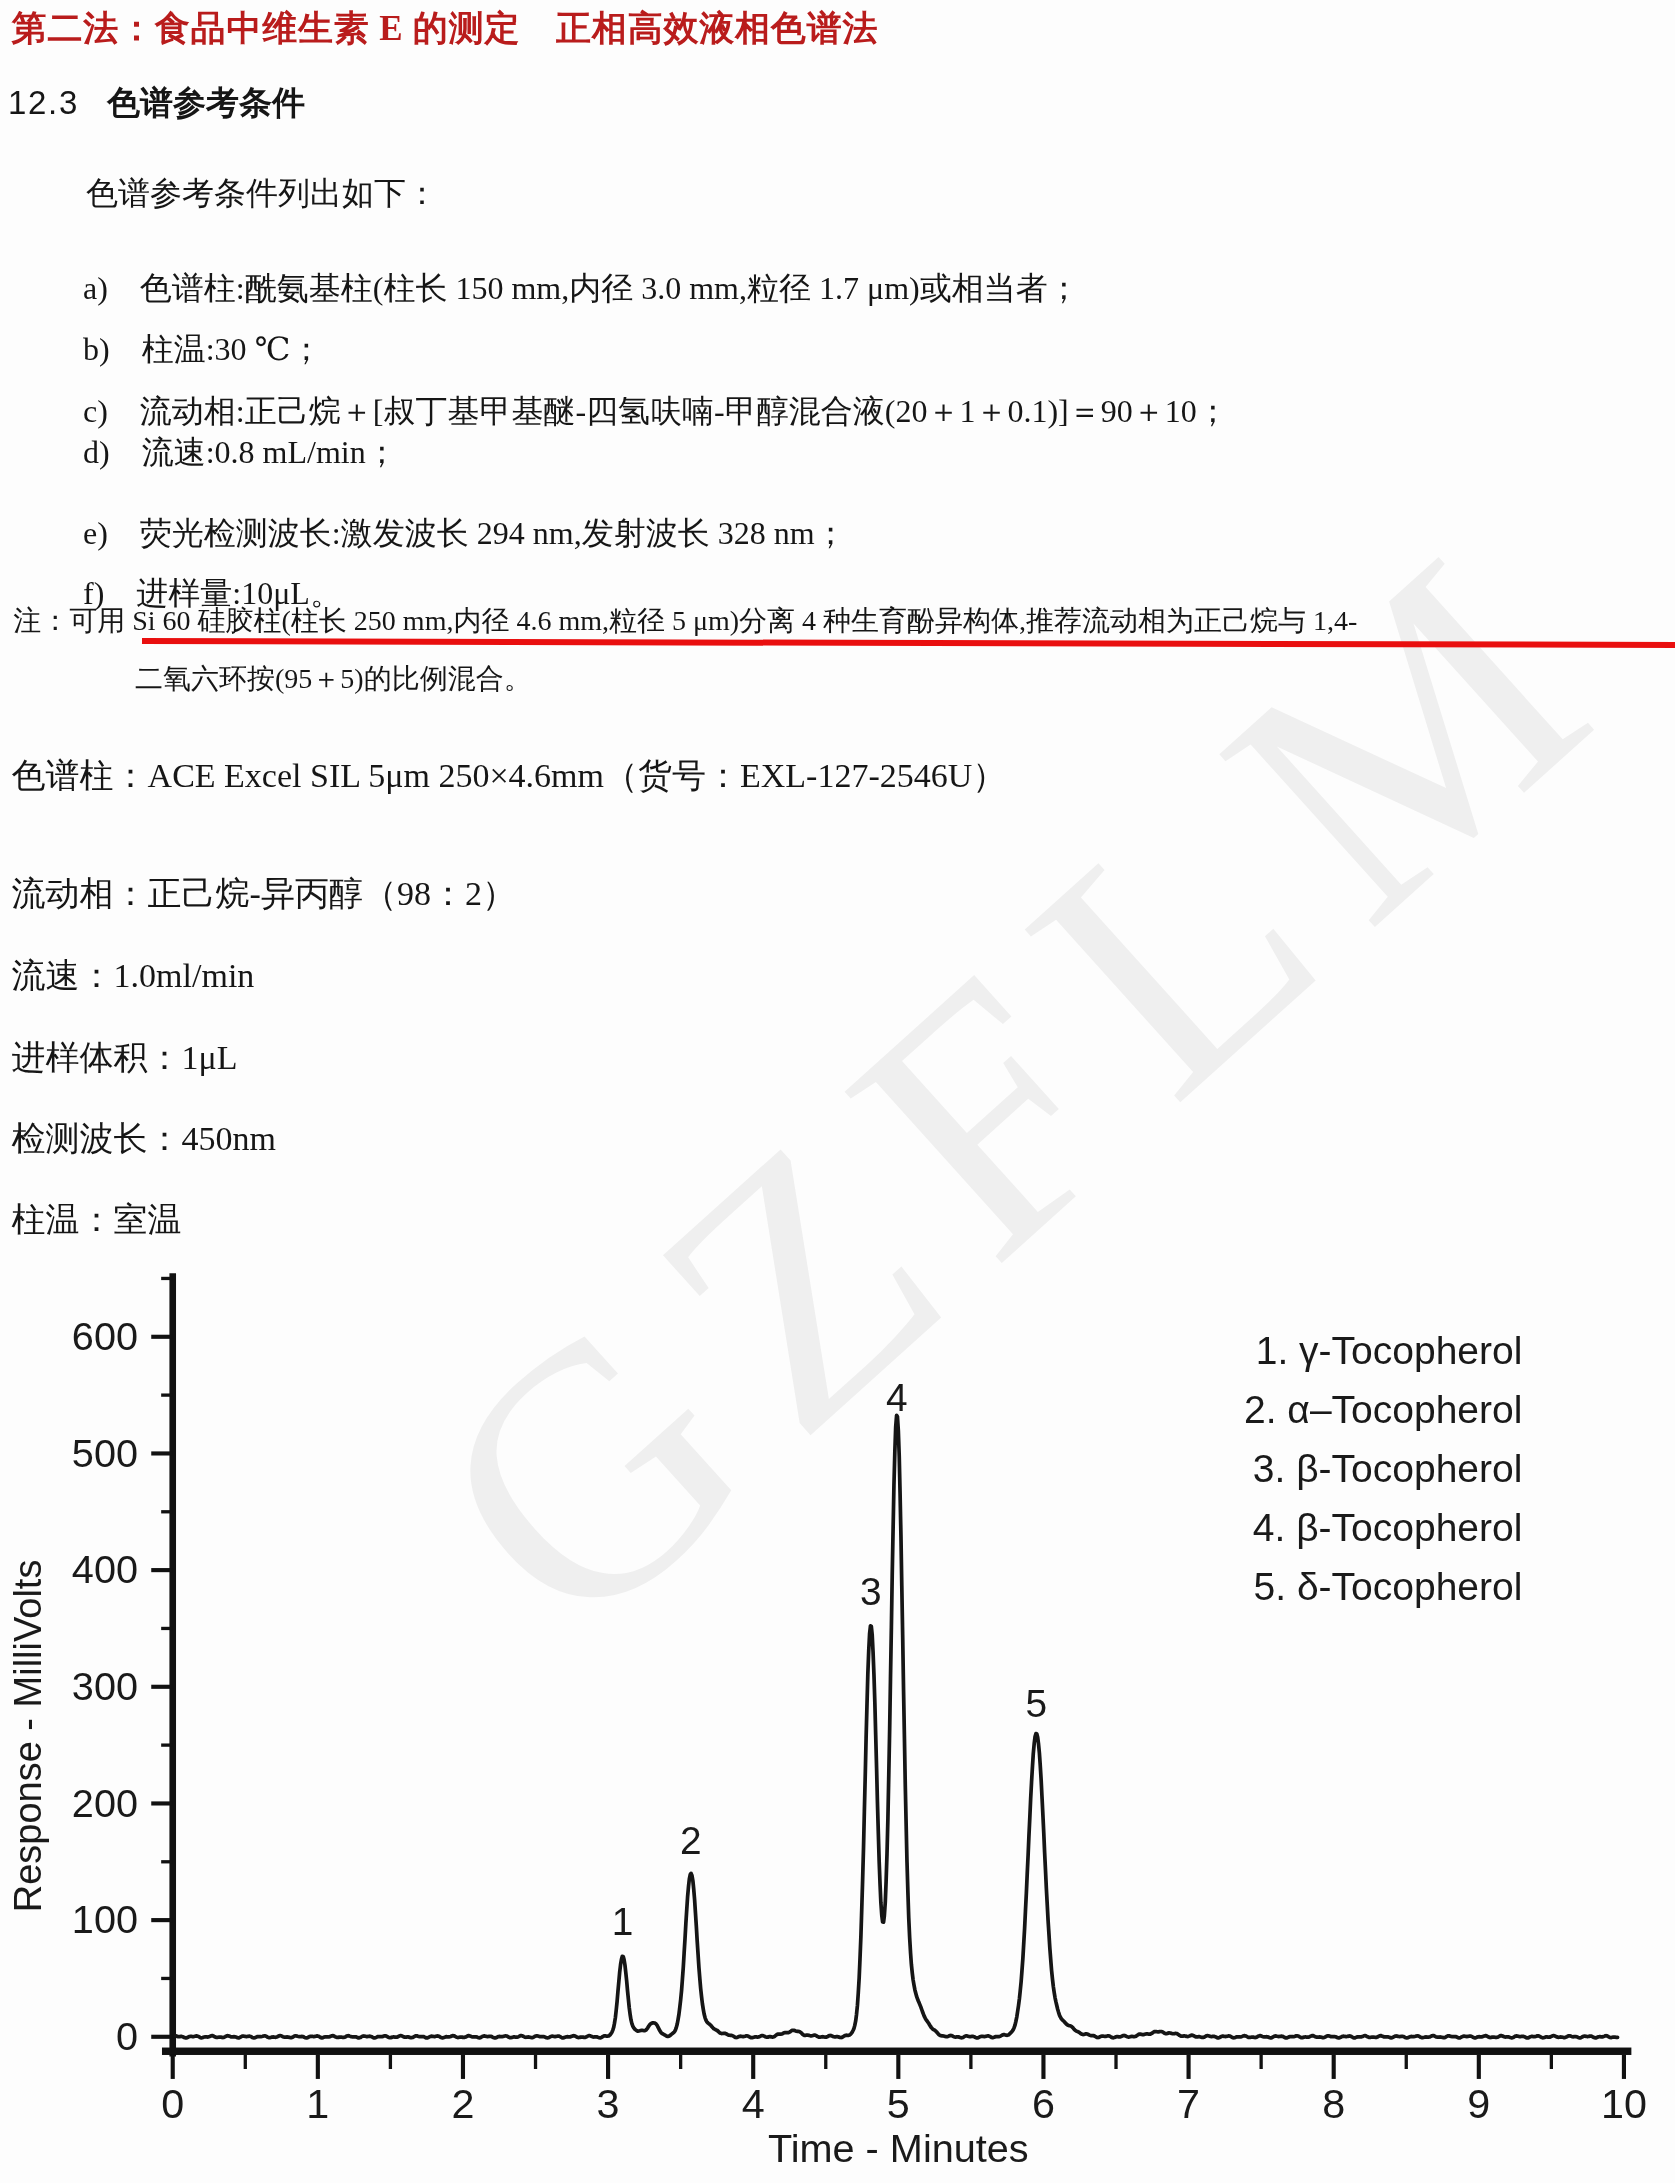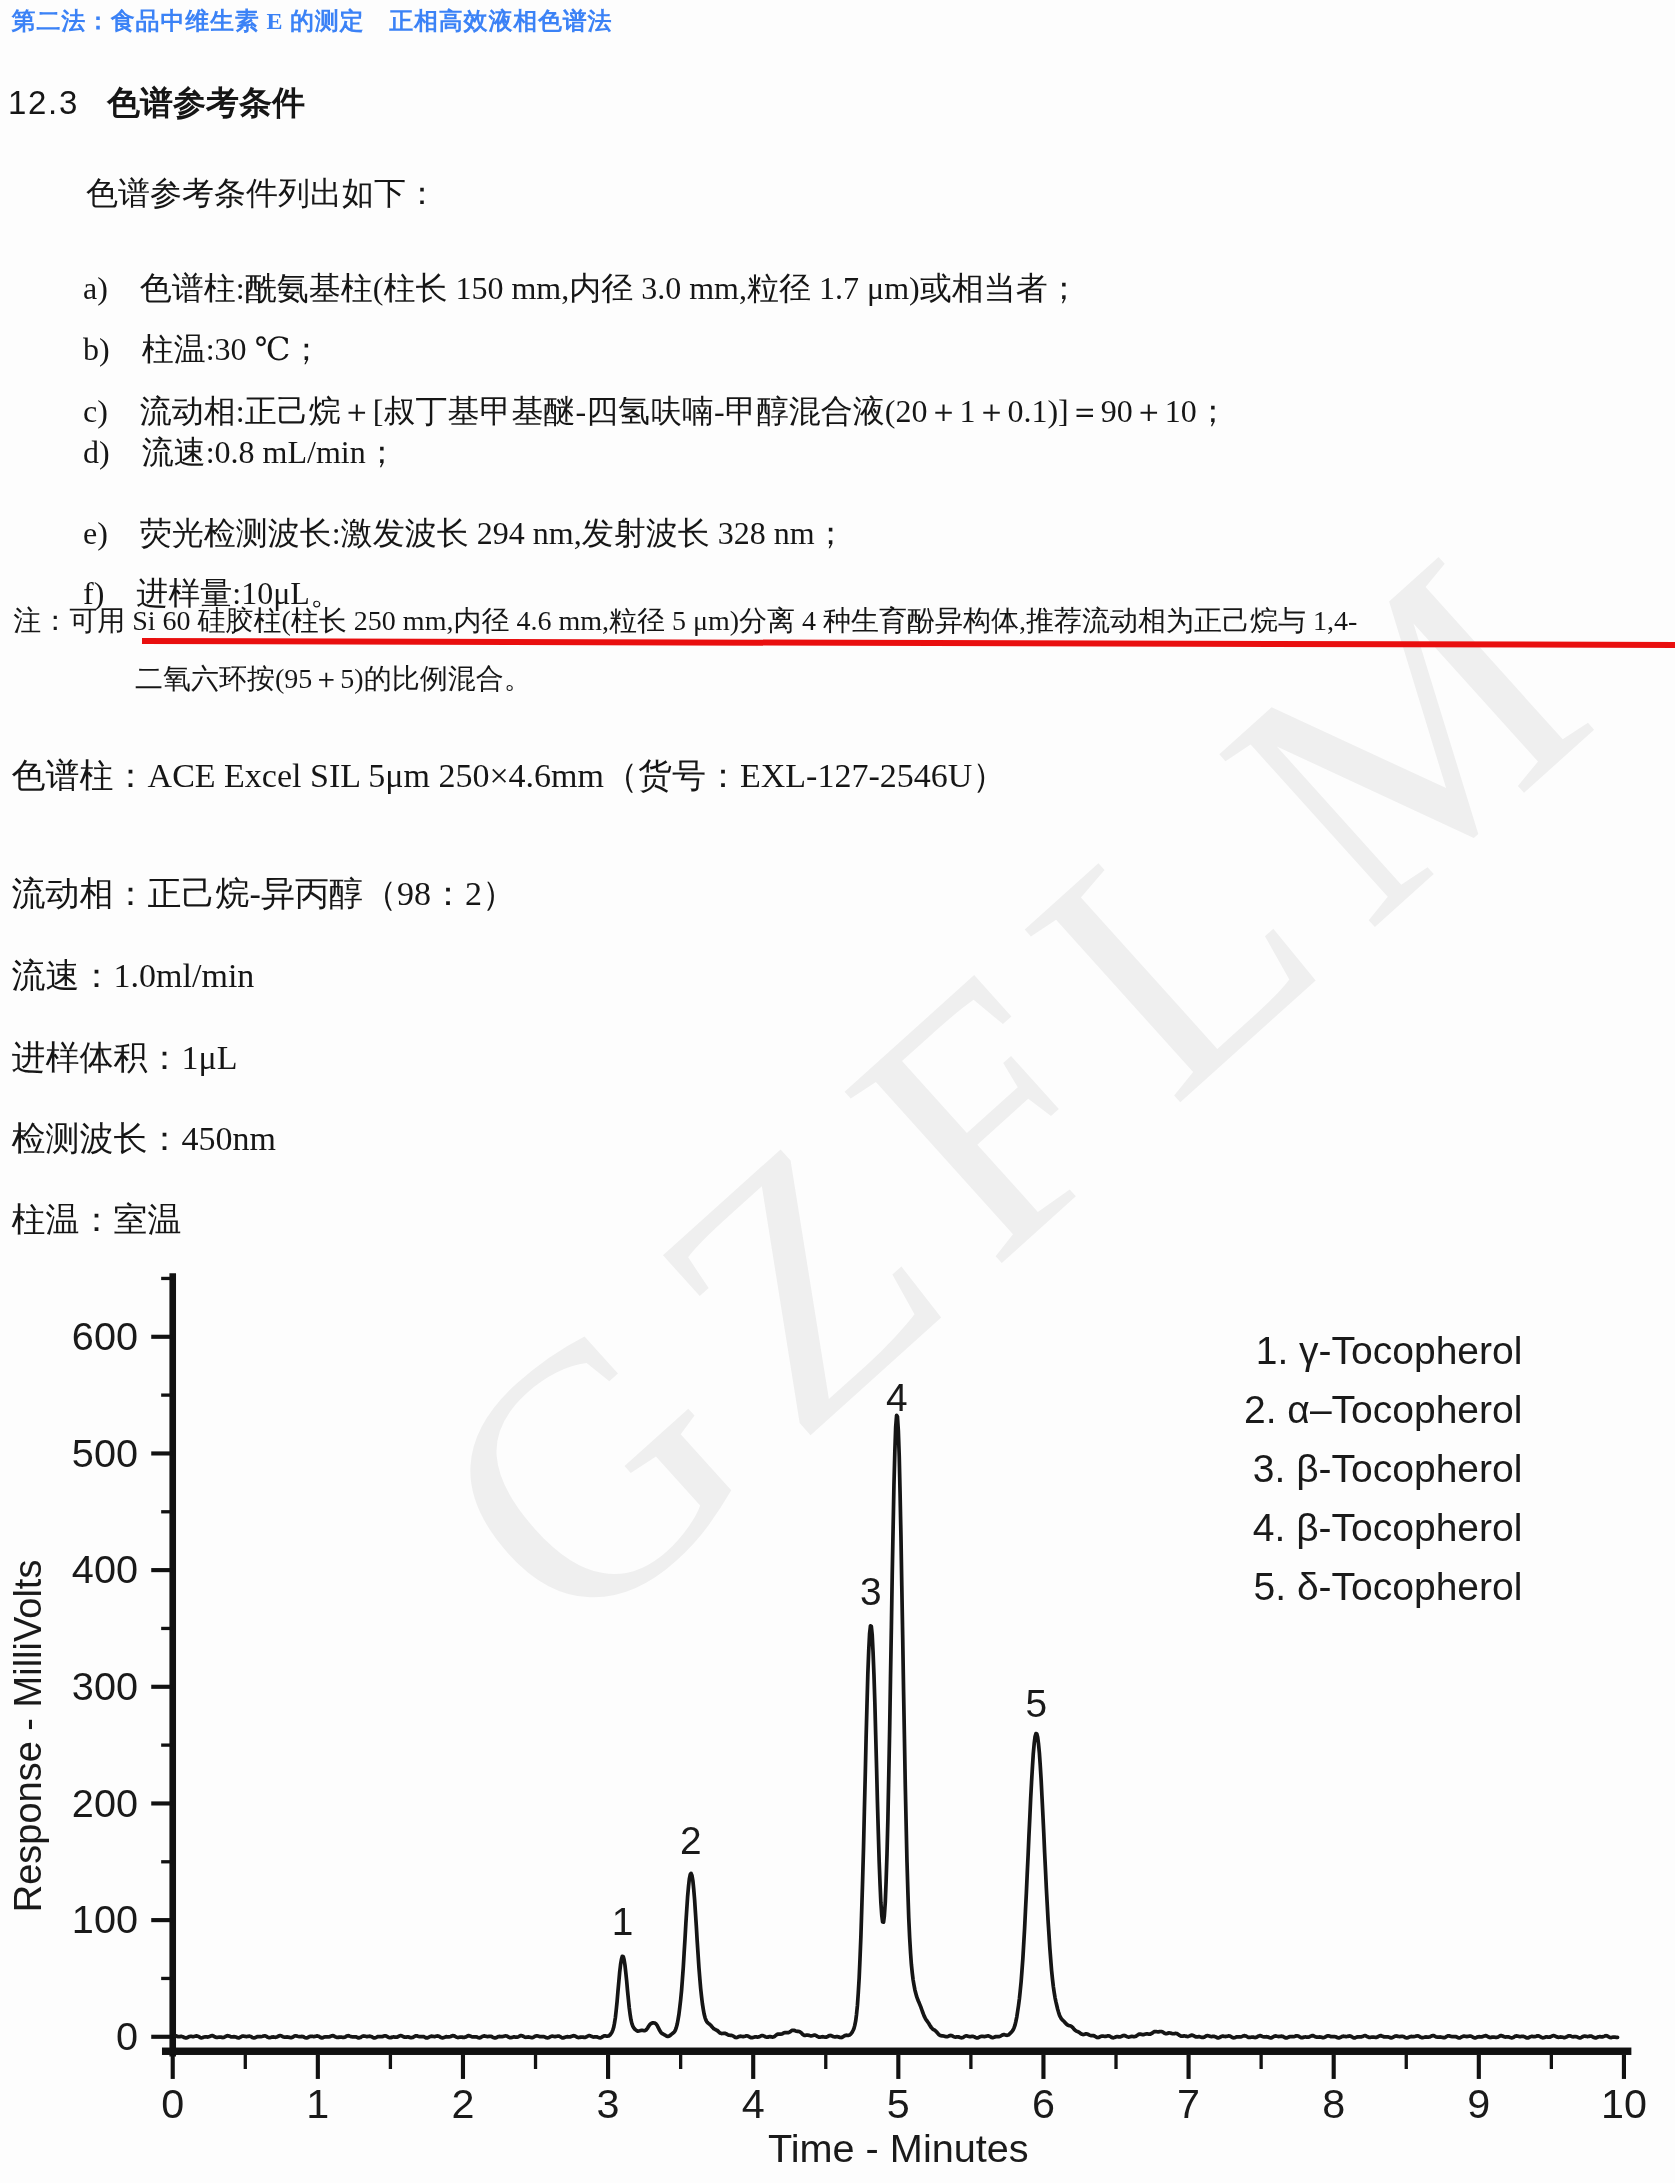--- a/index.html
+++ b/index.html
@@ -10,21 +10,21 @@
   }
   .abs{position:absolute;white-space:nowrap;}
   .watermark{
     position:absolute;left:248px;top:826px;width:1554px;height:512px;
     display:flex;align-items:center;justify-content:center;
     transform:rotate(-42deg);transform-origin:50% 50%;
     font-family:"Liberation Serif",serif;font-size:355px;font-weight:400;
     color:rgba(60,60,60,0.07);letter-spacing:45px;pointer-events:none;z-index:0;
   }
   .doc-title{
-    left:11.6px;top:5px;font-size:24px;font-weight:bold;color:#3b82f6;
+    left:11.6px;top:5px;font-size:35px;font-weight:bold;color:#b91c1c;
     letter-spacing:0.8px;z-index:2;font-family:Liberation Serif, serif;
   }
   .section-heading{left:8px;top:81px;font-size:33px;z-index:2;
     font-family:"Liberation Sans","DejaVu Sans",sans-serif;}
   .section-heading .num{font-weight:500;letter-spacing:1.7px;}
   .section-heading .txt{font-weight:700;margin-left:28px;}
   .intro{left:86px;top:172px;font-size:32px;z-index:2;text-align:right;}
   .cond{left:83px;font-size:32px;z-index:2;margin-top:31px;}
   .note{font-size:28px;z-index:2;}
   .red-underline{

